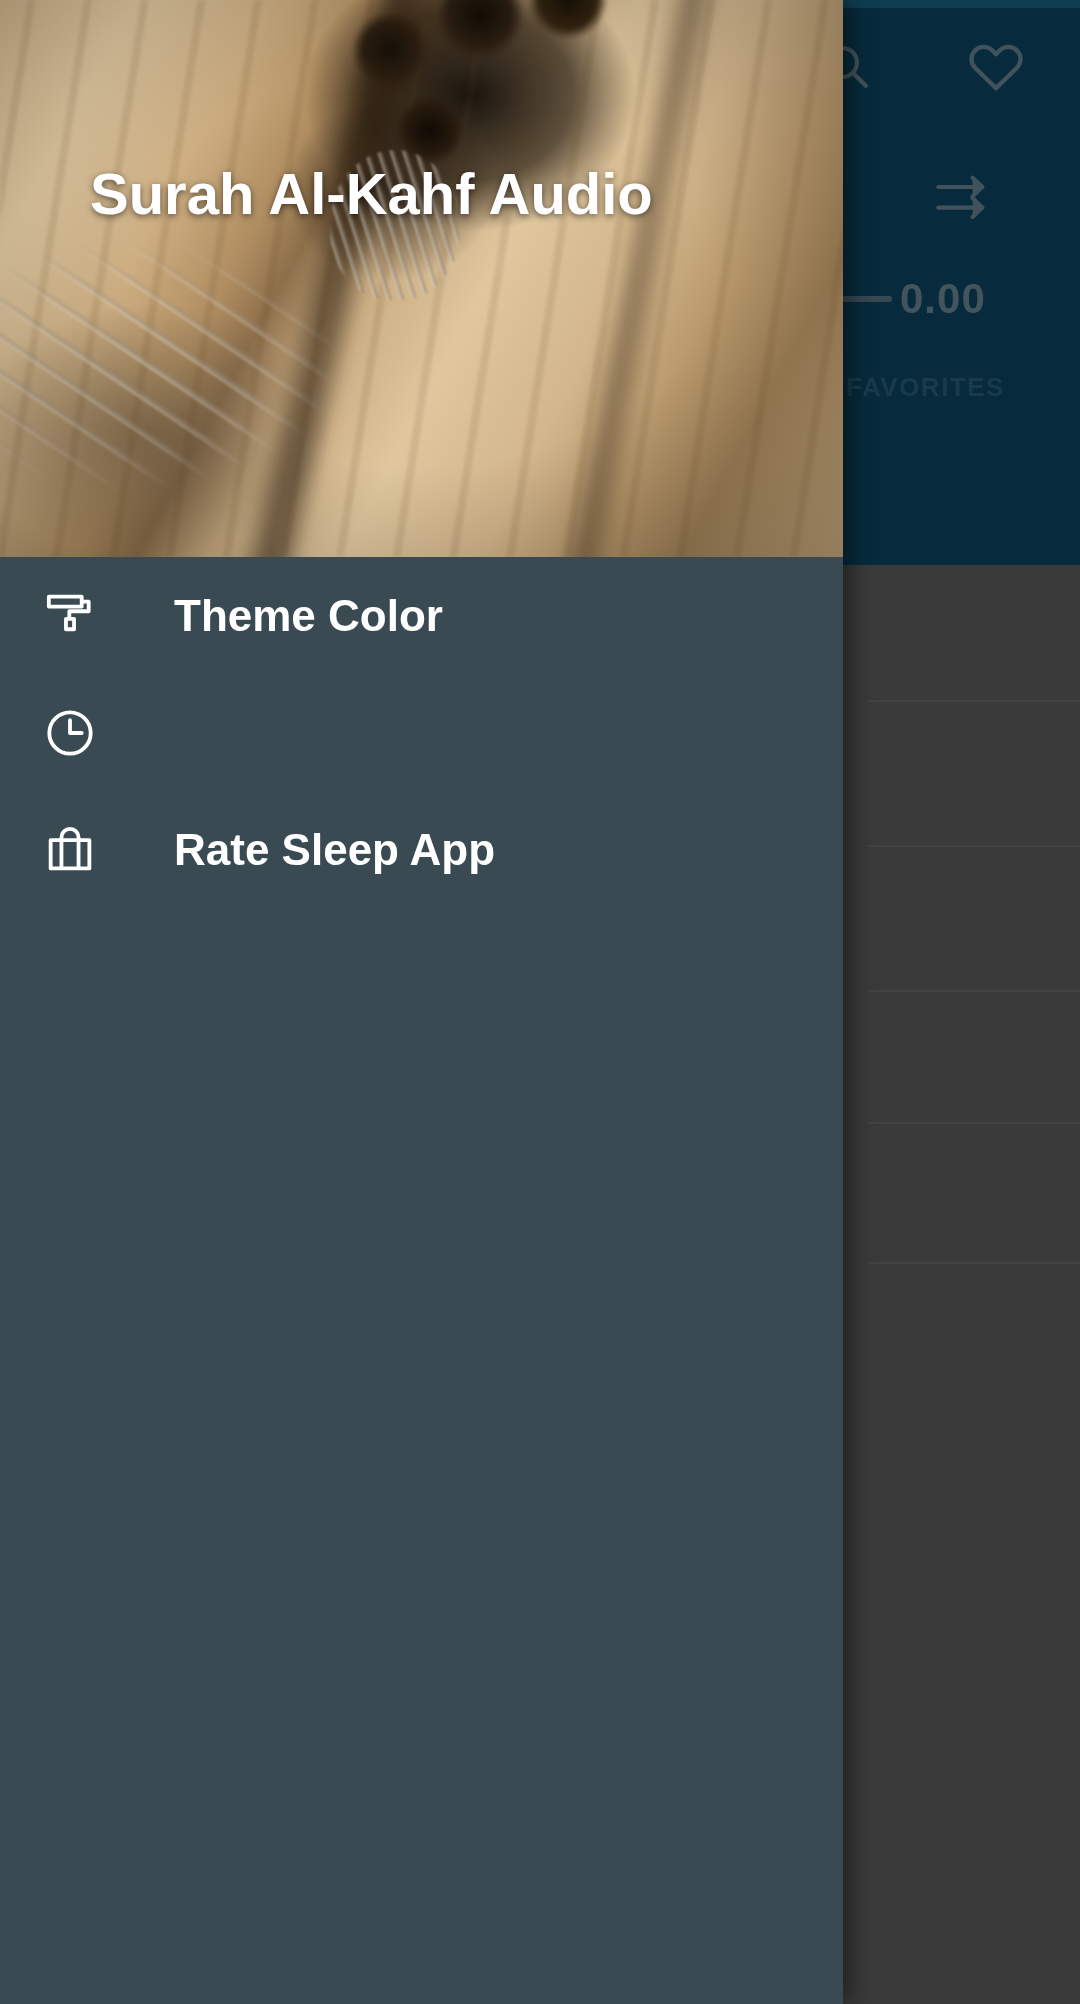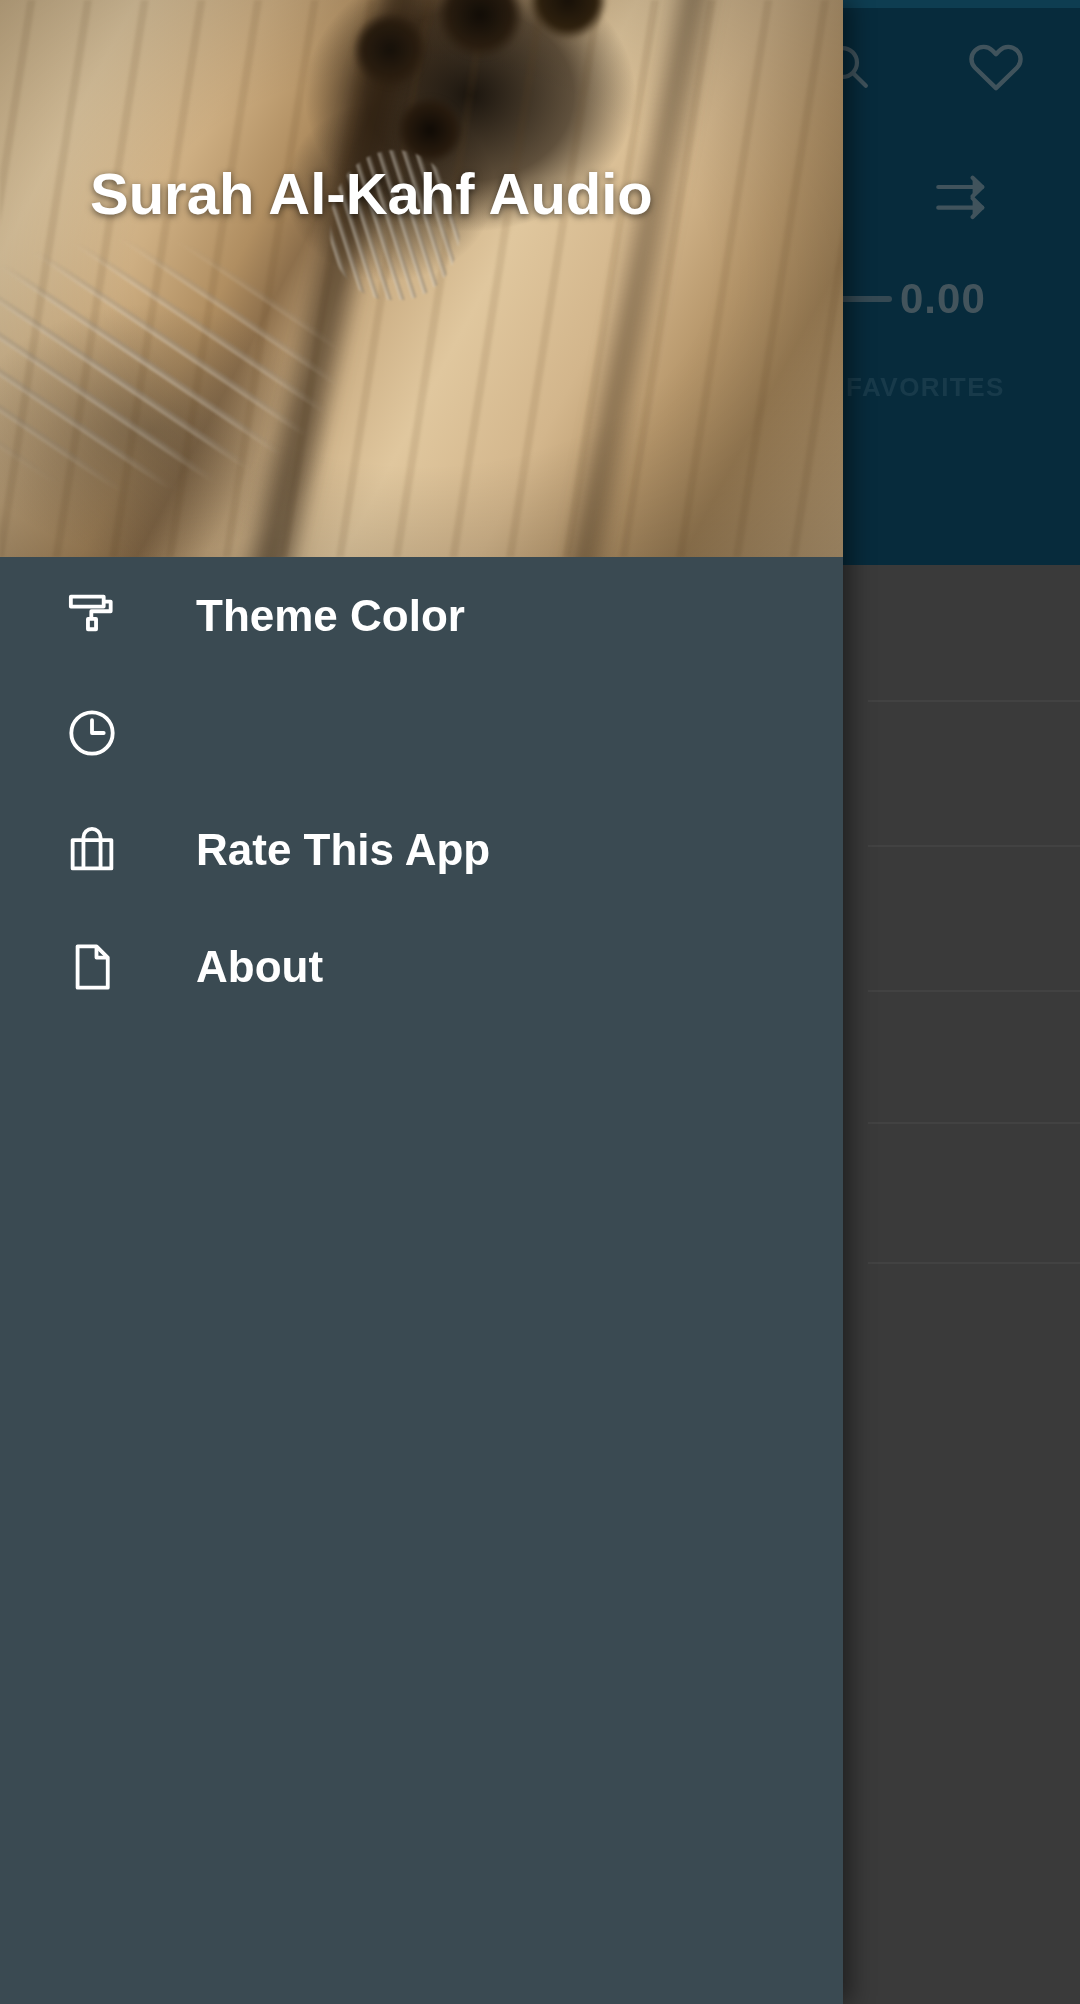--- a/index.html
+++ b/index.html
@@ -241,21 +241,21 @@
   #drawer-menu {
     position: absolute;
     left: 0;
     top: 557px;
     width: 843px;
   }
   .menu-item {
     display: flex;
     align-items: center;
     height: 117px;
-    padding-left: 64px;
+    padding-left: 42px;
     cursor: pointer;
   }
   .menu-icon {
     width: 56px;
     height: 56px;
     flex: 0 0 56px;
     display: flex;
     align-items: center;
     justify-content: center;
     color: #ffffff;
@@ -365,29 +365,20 @@
 
       <div class="menu-item">
         <span class="menu-icon">
           <svg width="54" height="54" viewBox="0 0 24 24" fill="none" stroke="currentColor" stroke-width="1.7" stroke-linejoin="round">
             <rect x="3.4" y="7.6" width="17.2" height="12.6"></rect>
             <path d="M8.2 7.6V6.4a3.8 3.8 0 0 1 7.6 0v1.2"></path>
             <line x1="8.2" y1="7.6" x2="8.2" y2="20.2"></line>
             <line x1="15.8" y1="7.6" x2="15.8" y2="20.2"></line>
           </svg>
         </span>
-        <span class="menu-label">Rate This App</span>
+        <span class="menu-label">Rate Sleep App</span>
       </div>
 
-      <div class="menu-item">
-        <span class="menu-icon">
-          <svg width="54" height="54" viewBox="0 0 24 24" fill="none" stroke="currentColor" stroke-width="1.7" stroke-linejoin="round">
-            <path d="M5.6 2.8h8.4l5 5v13.4H5.6z"></path>
-            <polyline points="14,2.8 14,7.8 19,7.8"></polyline>
-          </svg>
-        </span>
-        <span class="menu-label">About</span>
-      </div>
 
     </div>
   </nav>
 
 </div>
 
 </body></html>

